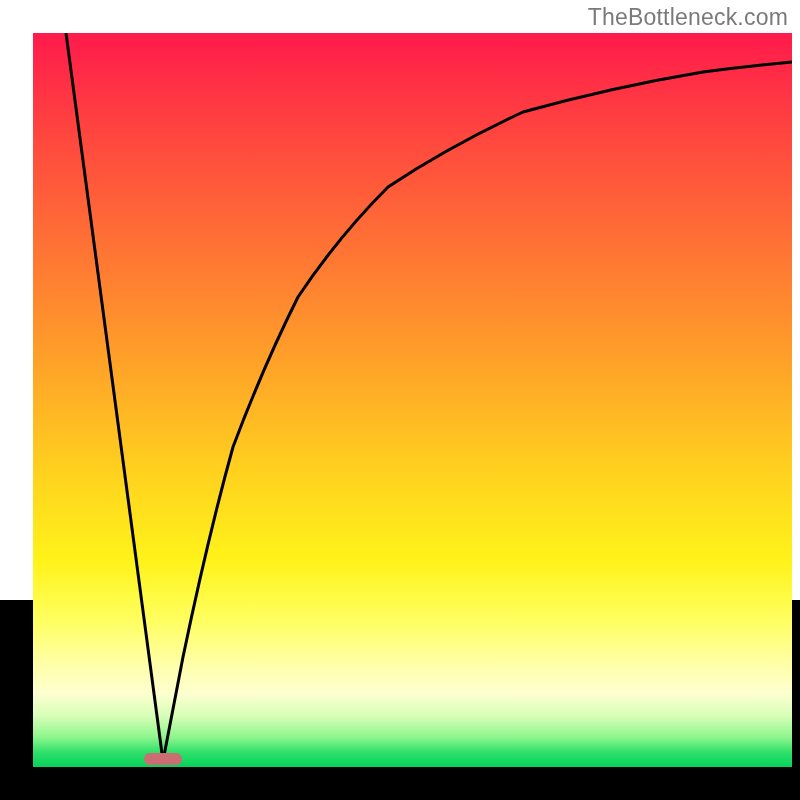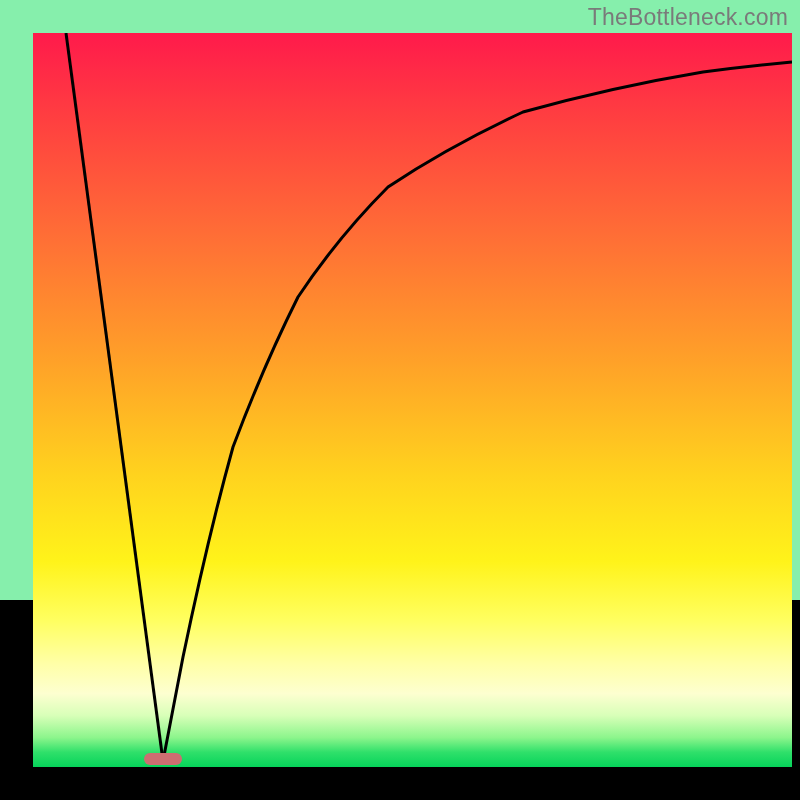--- a/index.html
+++ b/index.html
@@ -9,21 +9,21 @@
     height: 800px;
     overflow: hidden;
     background: #000;
     font-family: Arial, Helvetica, sans-serif;
   }
   .frame {
     position: absolute;
     left: 0; top: 0;
     width: 800px;
     height: 600px;
-    background: #86efac;
+    background: #ffffff;
   }
   .plot {
     position: absolute;
     left: 33px;
     top: 33px;
     width: 759px;
     height: 734px;
     
     background: linear-gradient(to bottom,
       #ff1a4b 0%,

